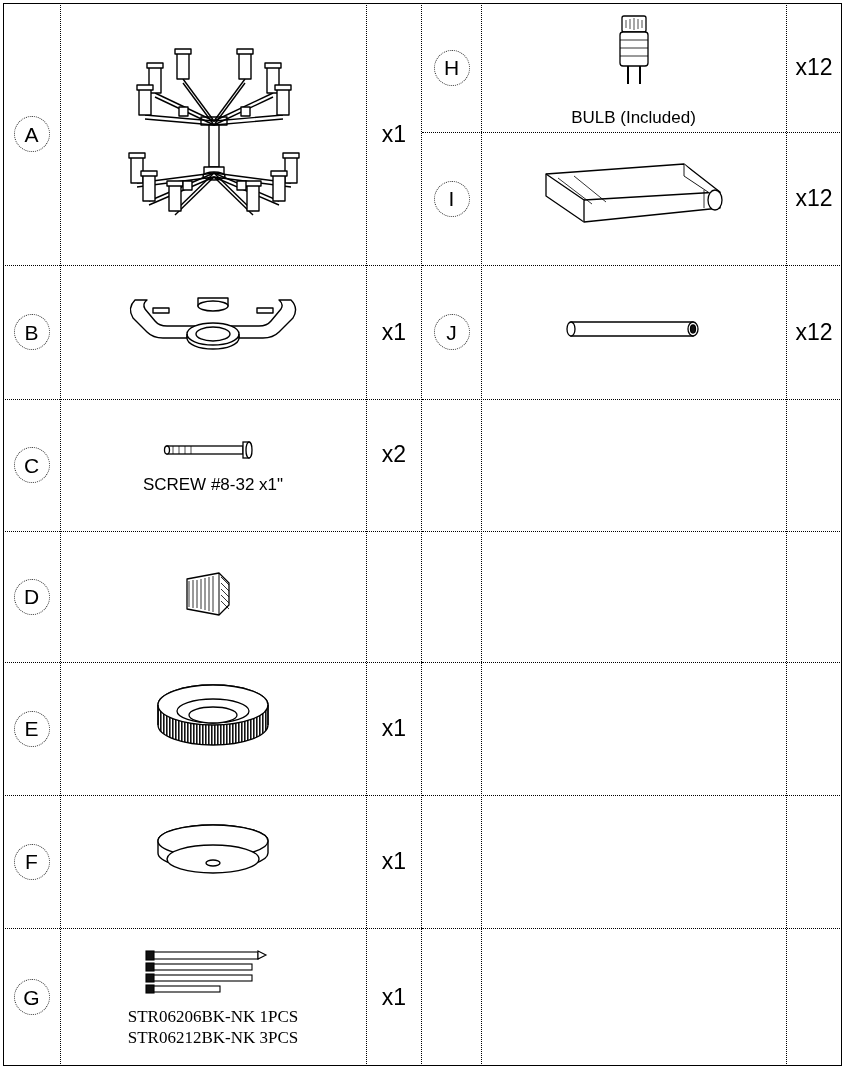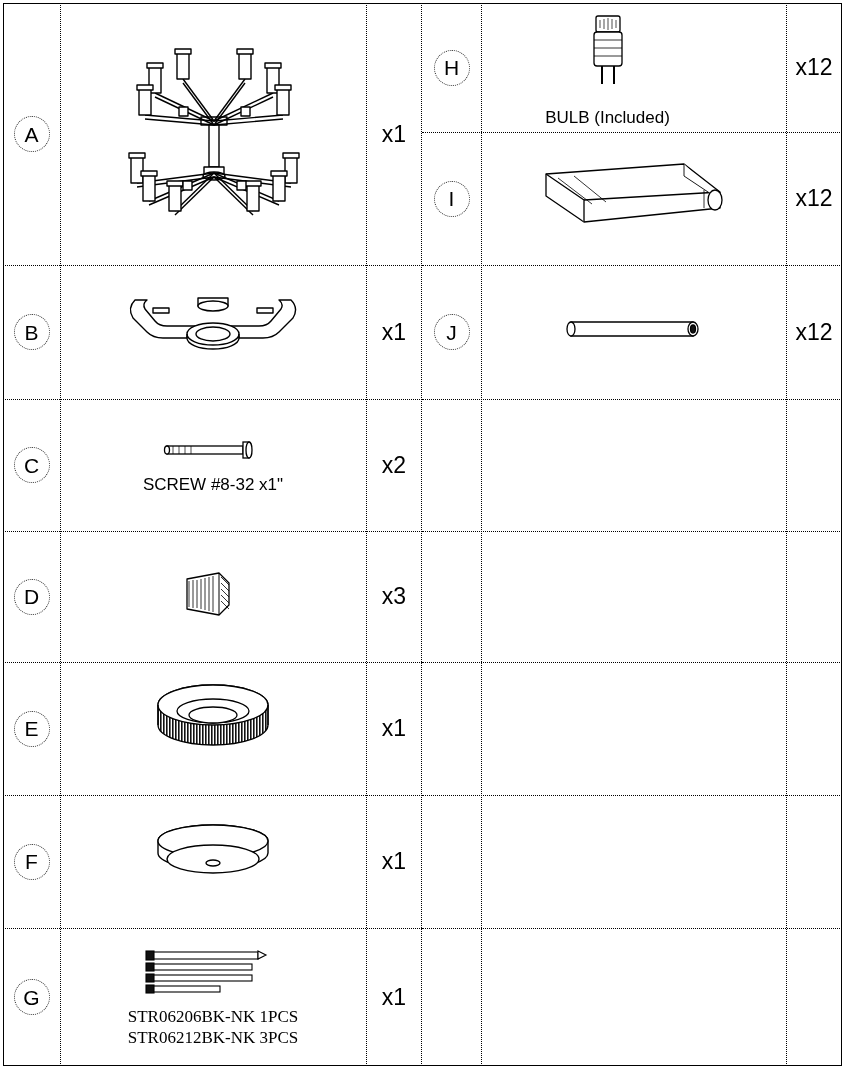--- a/index.html
+++ b/index.html
@@ -239,39 +239,38 @@
           <rect x="14" y="12" width="76" height="8"></rect>
           <rect x="90" y="8" width="6" height="16"></rect>
           <ellipse cx="96" cy="16" rx="3" ry="8"></ellipse>
           <ellipse cx="14" cy="16" rx="2.5" ry="4"></ellipse>
           <path d="M20 12 v8 M26 12 v8 M32 12 v8 M38 12 v8" stroke-width="0.7"></path>
         </g>
       </svg>
     </span>
     <div class="cap">SCREW #8-32 x1"</div>
   </div>
-  <div class="cell-qty" style="left:366px; top:399px; width:56px; height:132px;">x2</div>
+  <div class="cell-qty" style="left:366px; top:388px; width:56px; height:132px;">x2</div>
 
   <div class="cell-letter" style="left:3px; top:531px; width:57px; height:131px;">
     <div class="letter-circle">D</div>
   </div>
   <div class="cell-art" style="left:60px; top:531px; width:306px; height:131px;">
     <span>
       <svg width="80" height="50" viewBox="0 0 80 50">
         <g stroke="#000" stroke-width="1.3" fill="#fff" stroke-linejoin="round">
           <path d="M14 10 L46 4 L56 14 L56 36 L46 46 L14 40 Z"></path>
           <path d="M46 4 L46 46" stroke-width="1"></path>
           <path d="M48 8 L56 16 M48 14 L56 22 M48 20 L56 28 M48 26 L56 34 M48 32 L56 40" stroke-width="0.8"></path>
           <path d="M16 12 L16 38 M20 11 L20 39 M24 11 L24 39 M28 10 L28 40 M32 9 L32 41 M36 8 L36 42 M40 7 L40 43" stroke-width="0.8"></path>
         </g>
       </svg>
     </span>
     <div class="cap"></div>
   </div>
-  <div class="cell-qty" style="left:366px; top:531px; width:56px; height:131px;">x3</div>
 
   <div class="cell-letter" style="left:3px; top:662px; width:57px; height:133px;">
     <div class="letter-circle">E</div>
   </div>
   <div class="cell-art" style="left:60px; top:662px; width:306px; height:133px;">
     <span>
       <svg width="130" height="90" viewBox="0 0 130 90">
         <defs>
           <pattern id="knurl" width="3" height="40" patternUnits="userSpaceOnUse">
             <rect x="0" y="0" width="1.6" height="40" fill="#111"></rect>
@@ -329,21 +328,21 @@
       </svg>
     </span>
     <div class="cap">STR06206BK-NK 1PCS
 STR06212BK-NK 3PCS</div>
   </div>
   <div class="cell-qty" style="left:366px; top:928px; width:56px; height:138px;">x1</div>
 
   <div class="cell-letter" style="left:422px; top:3px; width:59px; height:129px;">
     <div class="letter-circle">H</div>
   </div>
-  <div class="cell-art" style="left:455px; top:3px; width:305px; height:129px;gap:9px;">
+  <div class="cell-art" style="left:481px; top:3px; width:305px; height:129px;gap:9px;">
     <span>
       <svg width="60" height="86" viewBox="0 0 60 86">
         <g stroke="#000" stroke-width="1.3" fill="#fff">
           <rect x="18" y="10" width="24" height="16" rx="2"></rect>
           <path d="M22 14 v8 M26 13 v10 M30 12 v12 M34 13 v10 M38 14 v8" stroke-width="0.7"></path>
           <rect x="16" y="26" width="28" height="34" rx="3"></rect>
           <path d="M16 34 h28 M16 42 h28 M16 50 h28" stroke-width="0.8"></path>
           <path d="M24 60 v18" stroke-width="2"></path>
           <path d="M36 60 v18" stroke-width="2"></path>
         </g>

